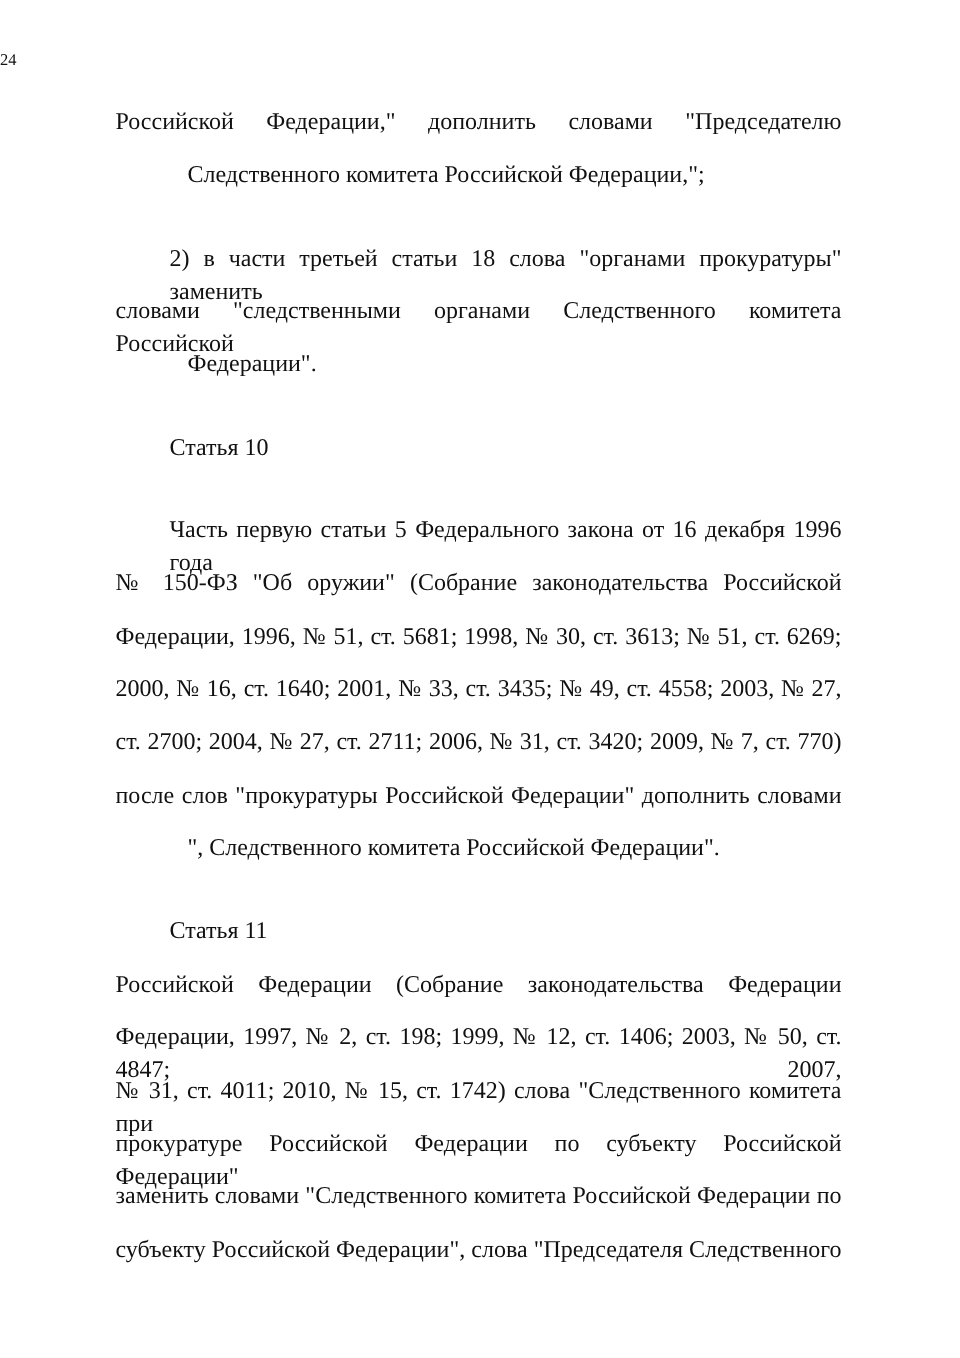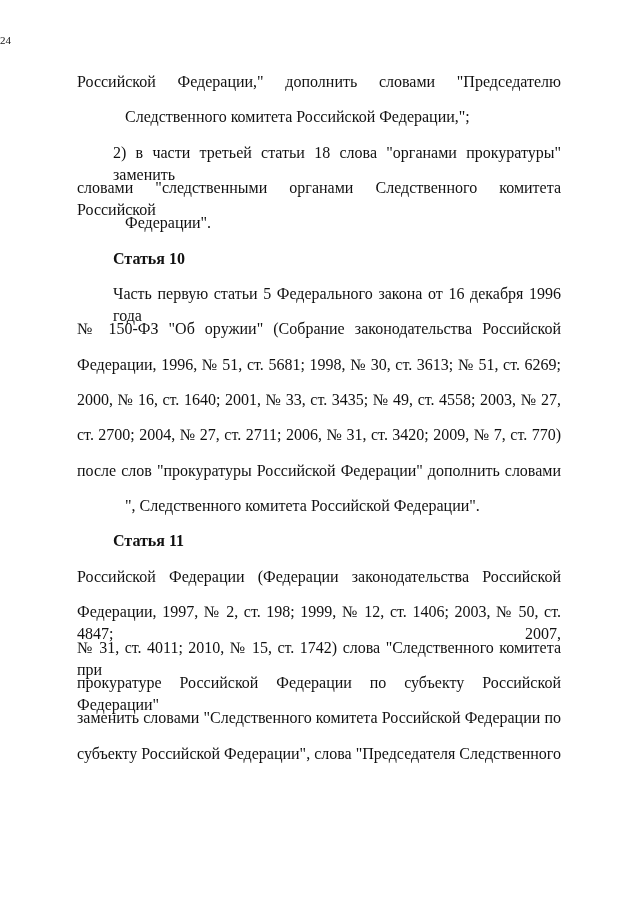--- a/index.html
+++ b/index.html
@@ -38,23 +38,24 @@
       overflow: visible;
       text-align: justify;
       text-align-last: justify;
     }
     .line.last {
       text-align: left;
       text-align-last: left;
     }
     .line.indent {
       padding-left: 36px;
+      margin-top: 20px;
     }
     .heading {
-      font-weight: bold;
+      font-weight: normal;
       text-align: left;
       text-align-last: left;
     }
     .just {
       display: block;
       white-space: normal;
       text-align: justify;
       text-align-last: justify;
     }
     .last .just {
@@ -112,21 +113,21 @@
   <div class="line">
       <span class="just">после слов "прокуратуры Российской Федерации" дополнить словами</span>
     </div>
   <div class="line last">
       <span class="just">", Следственного комитета Российской Федерации".</span>
     </div>
 
   <div class="line indent heading">Статья 11</div>
 
   <div class="line">
-      <span class="just">Российской Федерации (Федерации законодательства Российской</span>
+      <span class="just">Российской Федерации (Собрание законодательства Федерации</span>
     </div>
   <div class="line">
       <span class="just">Федерации, 1997, № 2, ст. 198; 1999, № 12, ст. 1406; 2003, № 50, ст. 4847; 2007,</span>
     </div>
   <div class="line">
       <span class="just">№ 31, ст. 4011; 2010, № 15, ст. 1742) слова "Следственного комитета при</span>
     </div>
   <div class="line">
       <span class="just">прокуратуре Российской Федерации по субъекту Российской Федерации"</span>
     </div>

